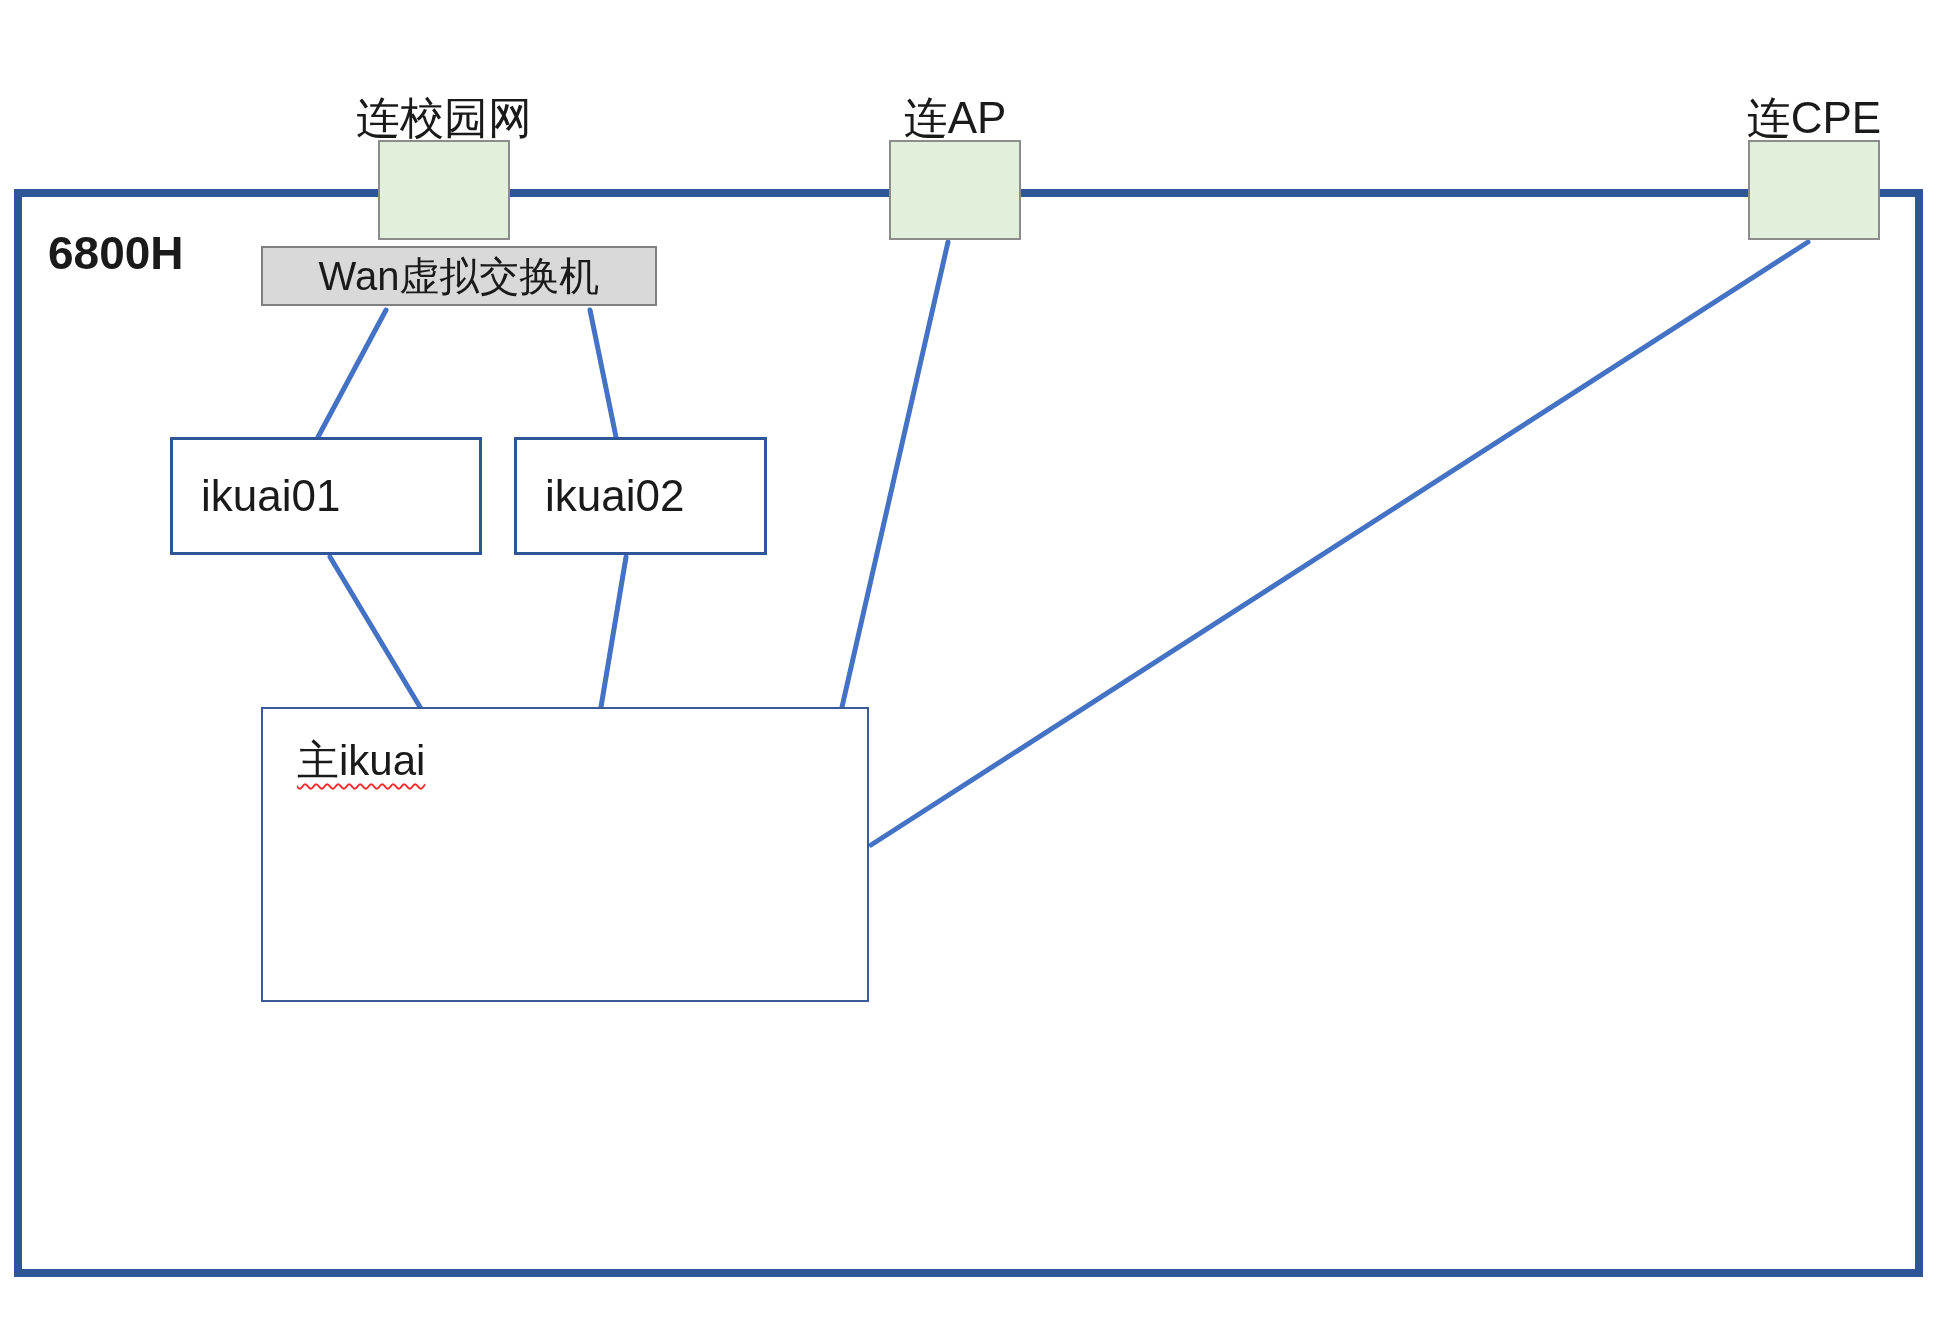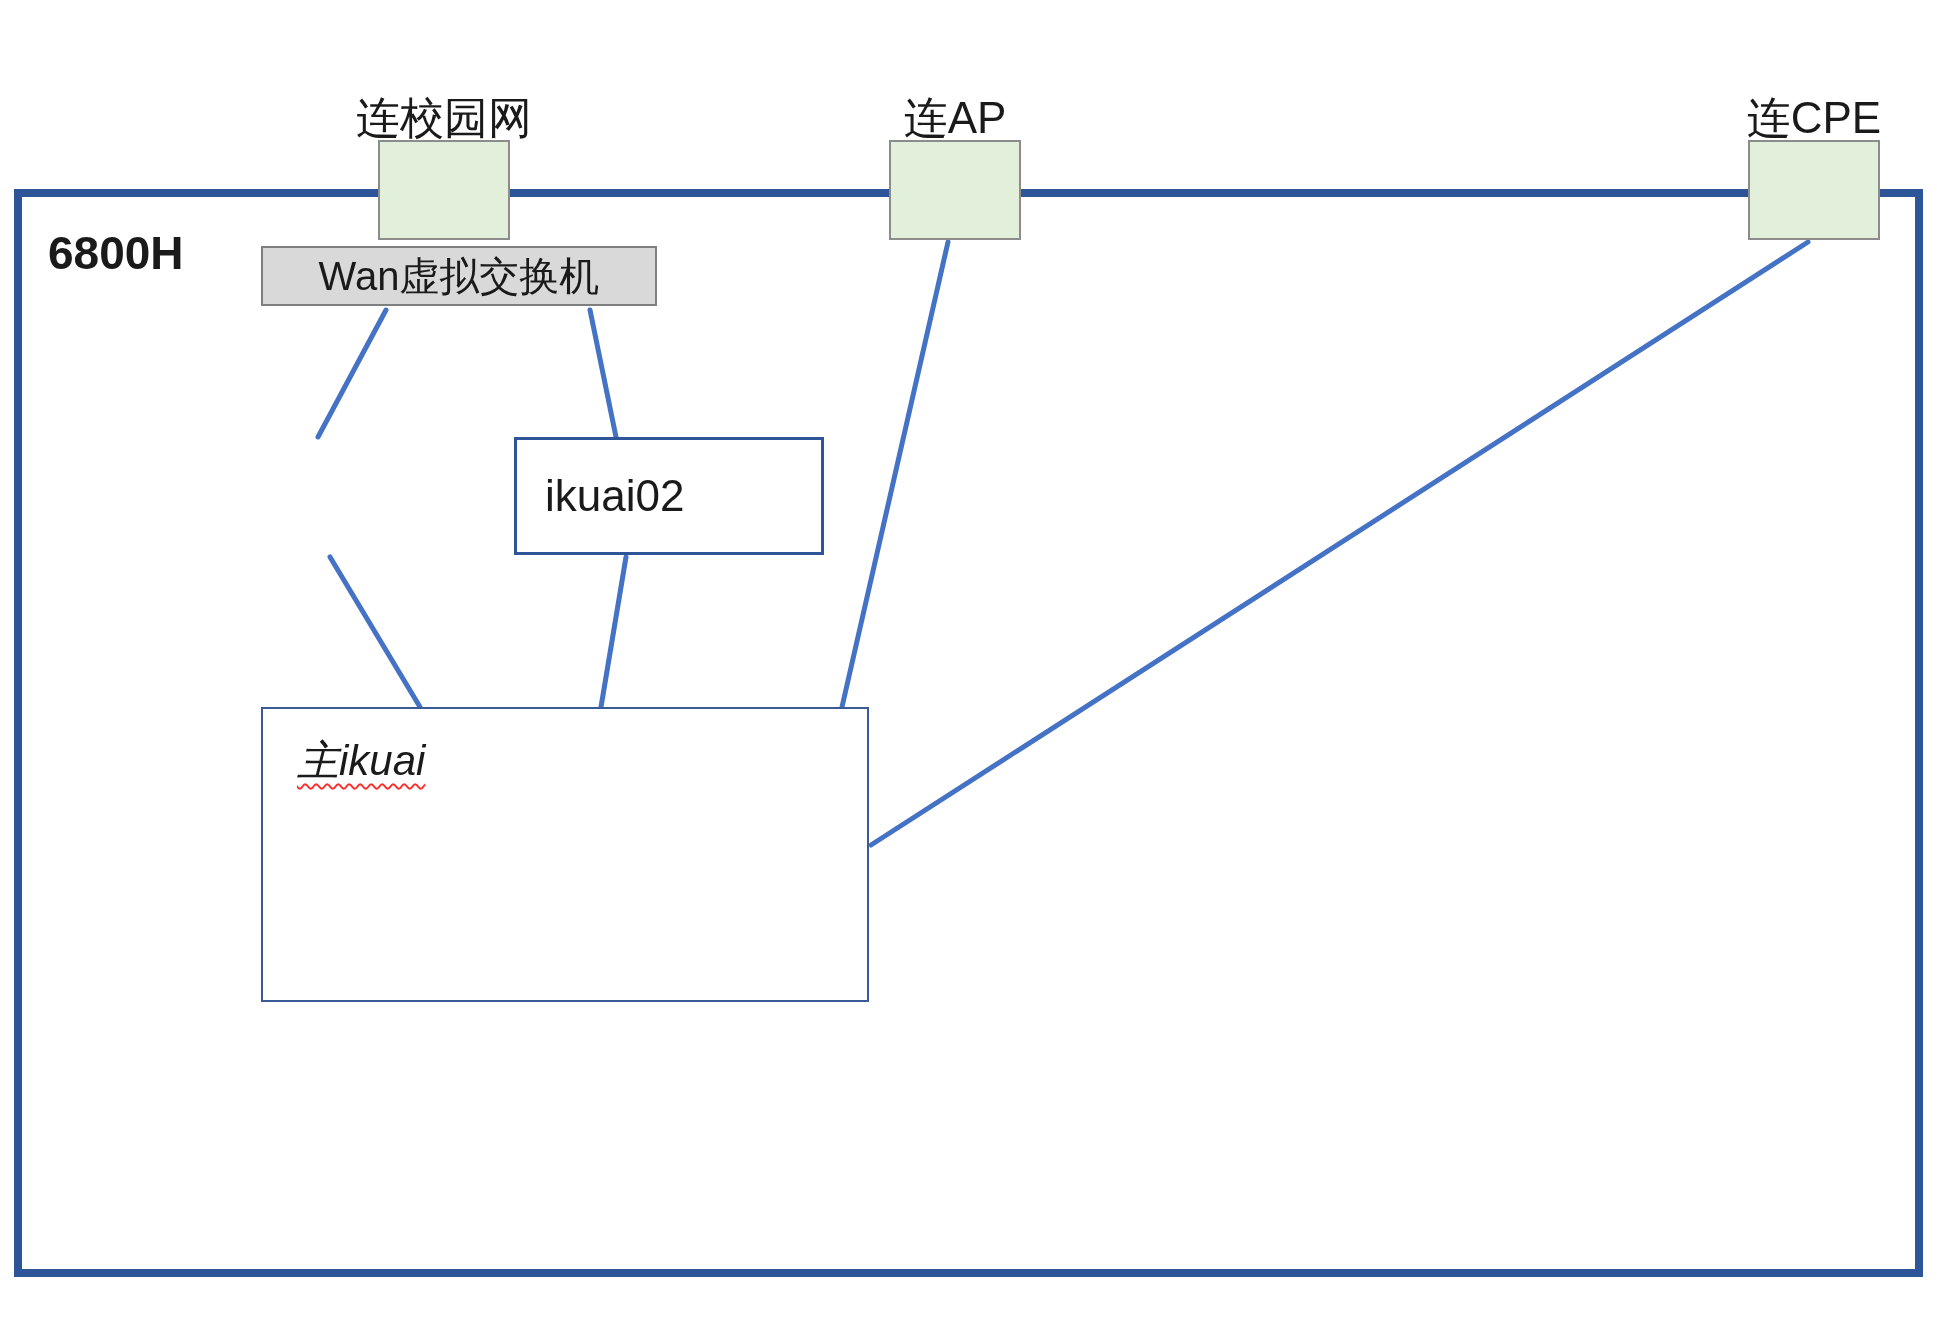--- a/index.html
+++ b/index.html
@@ -95,37 +95,36 @@
   .node-box{
     position:absolute;
     background:#ffffff;
     border:3px solid var(--node-border);
     display:flex; align-items:center;
     padding-left:28px;
     font-size:44px;
     white-space:nowrap;
   }
   .node-ikuai01{left:170px; top:437px; width:312px; height:118px;}
-  .node-ikuai02{left:514px; top:437px; width:310px; height:118px;}
+  .node-ikuai02{left:514px; top:437px; width:253px; height:118px;}
   
   .main-box{
     position:absolute;
     left:261px; top:707px;
     width:608px; height:295px;
     background:#ffffff;
     border:2px solid var(--main-border);
     padding:24px 0 0 34px;
     font-size:42px;
   }
   .main-label{
     text-decoration:underline wavy var(--spellcheck);
     text-decoration-thickness:2px;
     text-underline-offset:8px;
     white-space:nowrap;
-    font-style:italic;
   }
 </style>
 </head>
 <body>
 
 <div class="canvas">
 
   <div class="frame"></div>
 
   <svg class="connectors" viewBox="0 0 1937 1319" xmlns="http://www.w3.org/2000/svg">
@@ -144,20 +143,23 @@
   <div class="port port-campus"></div>
   <div class="port port-ap"></div>
   <div class="port port-cpe"></div>
 
   <div class="host-label">6800H</div>
 
   <div class="wan-box">
     <span>Wan虚拟交换机</span>
   </div>
 
+  <div class="node-box node-ikuai01">
+    <span>ikuai01</span>
+  </div>
   <div class="node-box node-ikuai02">
     <span>ikuai02</span>
   </div>
 
   <div class="main-box">
     <span class="main-label">主ikuai</span>
   </div>
 
 </div>
 

